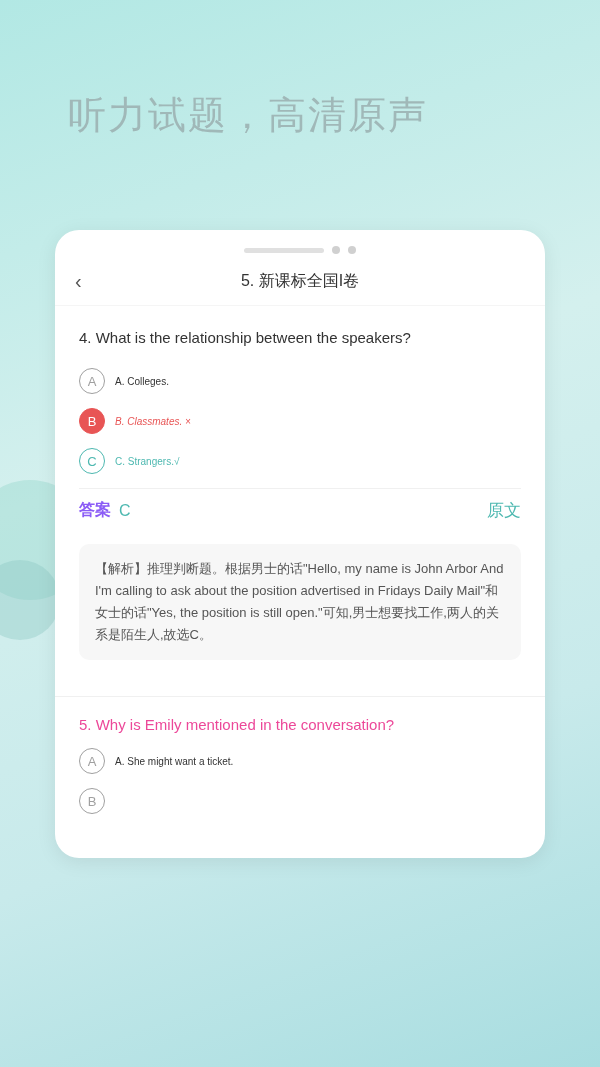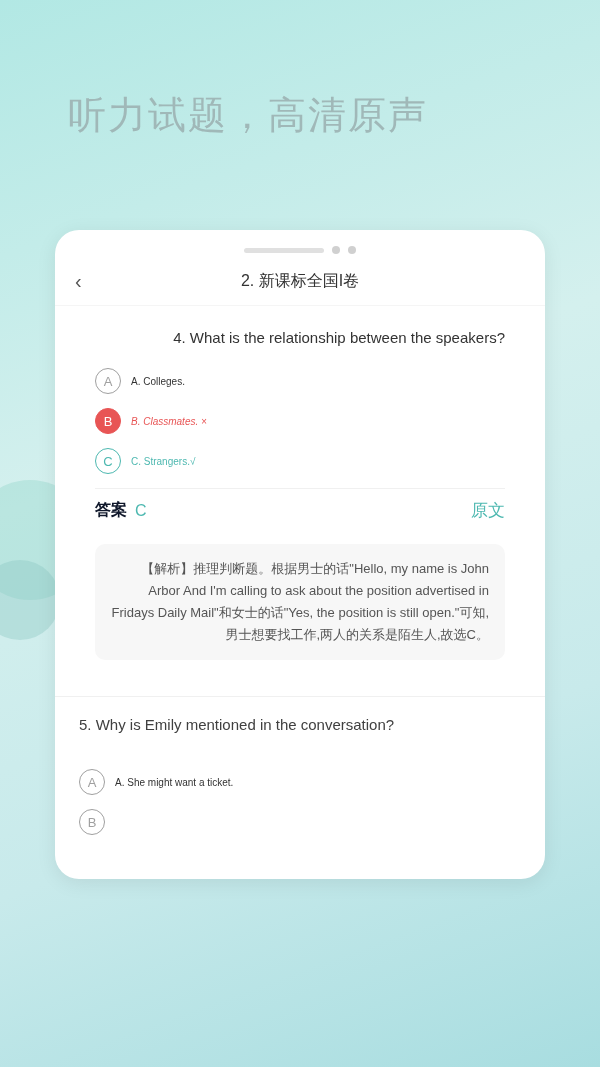--- a/index.html
+++ b/index.html
@@ -99,22 +99,21 @@
       font-size: 16px;
       color: #333;
       font-weight: 500;
       position: absolute;
       left: 50%;
       transform: translateX(-50%);
     }
 
     
     .content-area {
-      padding: 20px 40px;
-      text-align: right;
+      padding: 20px 24px;
     }
 
     .question-text {
       font-size: 15px;
       color: #333;
       line-height: 1.6;
       margin-bottom: 18px;
     }
 
     
@@ -164,21 +163,21 @@
       align-items: center;
       justify-content: space-between;
       padding: 10px 0;
       border-top: 1px solid #f0f0f0;
       margin-top: 8px;
     }
 
     .answer-label {
       font-size: 16px;
       font-weight: 600;
-      color: #0f172a;
+      color: #8b5cf6;
     }
 
     .answer-value {
       font-size: 16px;
       color: #4db8b0;
       margin-left: 8px;
       font-weight: 500;
     }
 
     .answer-left {
@@ -213,44 +212,44 @@
       margin: 16px 0;
     }
 
     
     .q5-section {
       padding: 0 24px 10px 24px;
     }
 
     .q5-text {
       font-size: 15px;
-      color: #404040;
+      color: #ec4899;
       line-height: 1.6;
-      margin-bottom: 32px;
+      margin-bottom: 11px;
     }
   </style>
 </head>
 <body>
 
 <div class="deco-circle-left"></div>
 <div class="deco-circle-bottom-left"></div>
 
 <div class="header-title">听力试题，高清原声</div>
 
 <div class="phone-card">
 
   <div class="phone-top-bar">
     <div class="phone-notch"></div>
     <div class="phone-dot"></div>
     <div class="phone-dot"></div>
   </div>
 
   <div class="nav-bar" style="position:relative;">
     <span class="back-btn">‹</span>
-    <span class="nav-title">2. 新课标全国I卷</span>
+    <span class="nav-title">5. 新课标全国I卷</span>
   </div>
 
   <div class="content-area">
 
     <div class="question-text">4. What is the relationship between the speakers?</div>
 
     <div class="option-row">
       <div class="option-circle">A</div>
       <span class="option-text">A. Colleges.</span>
     </div>

